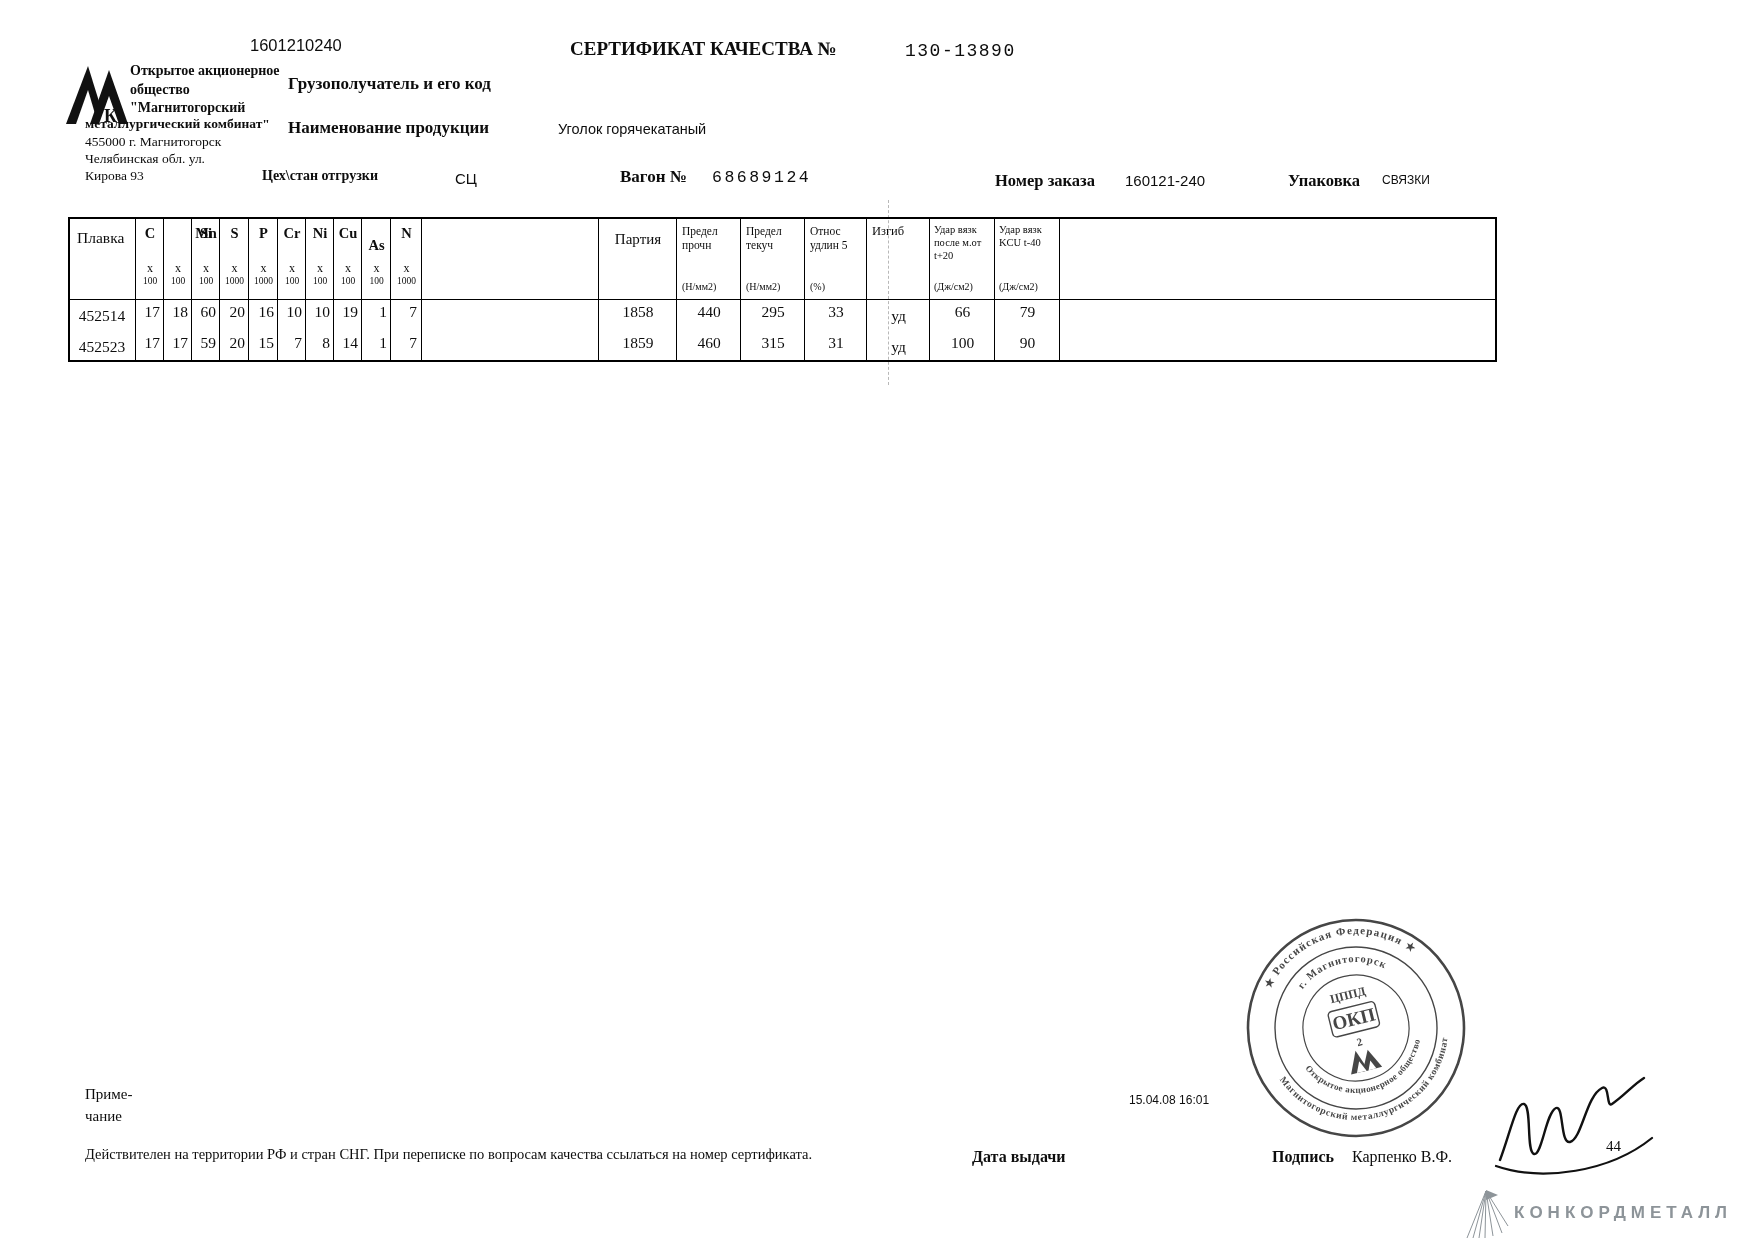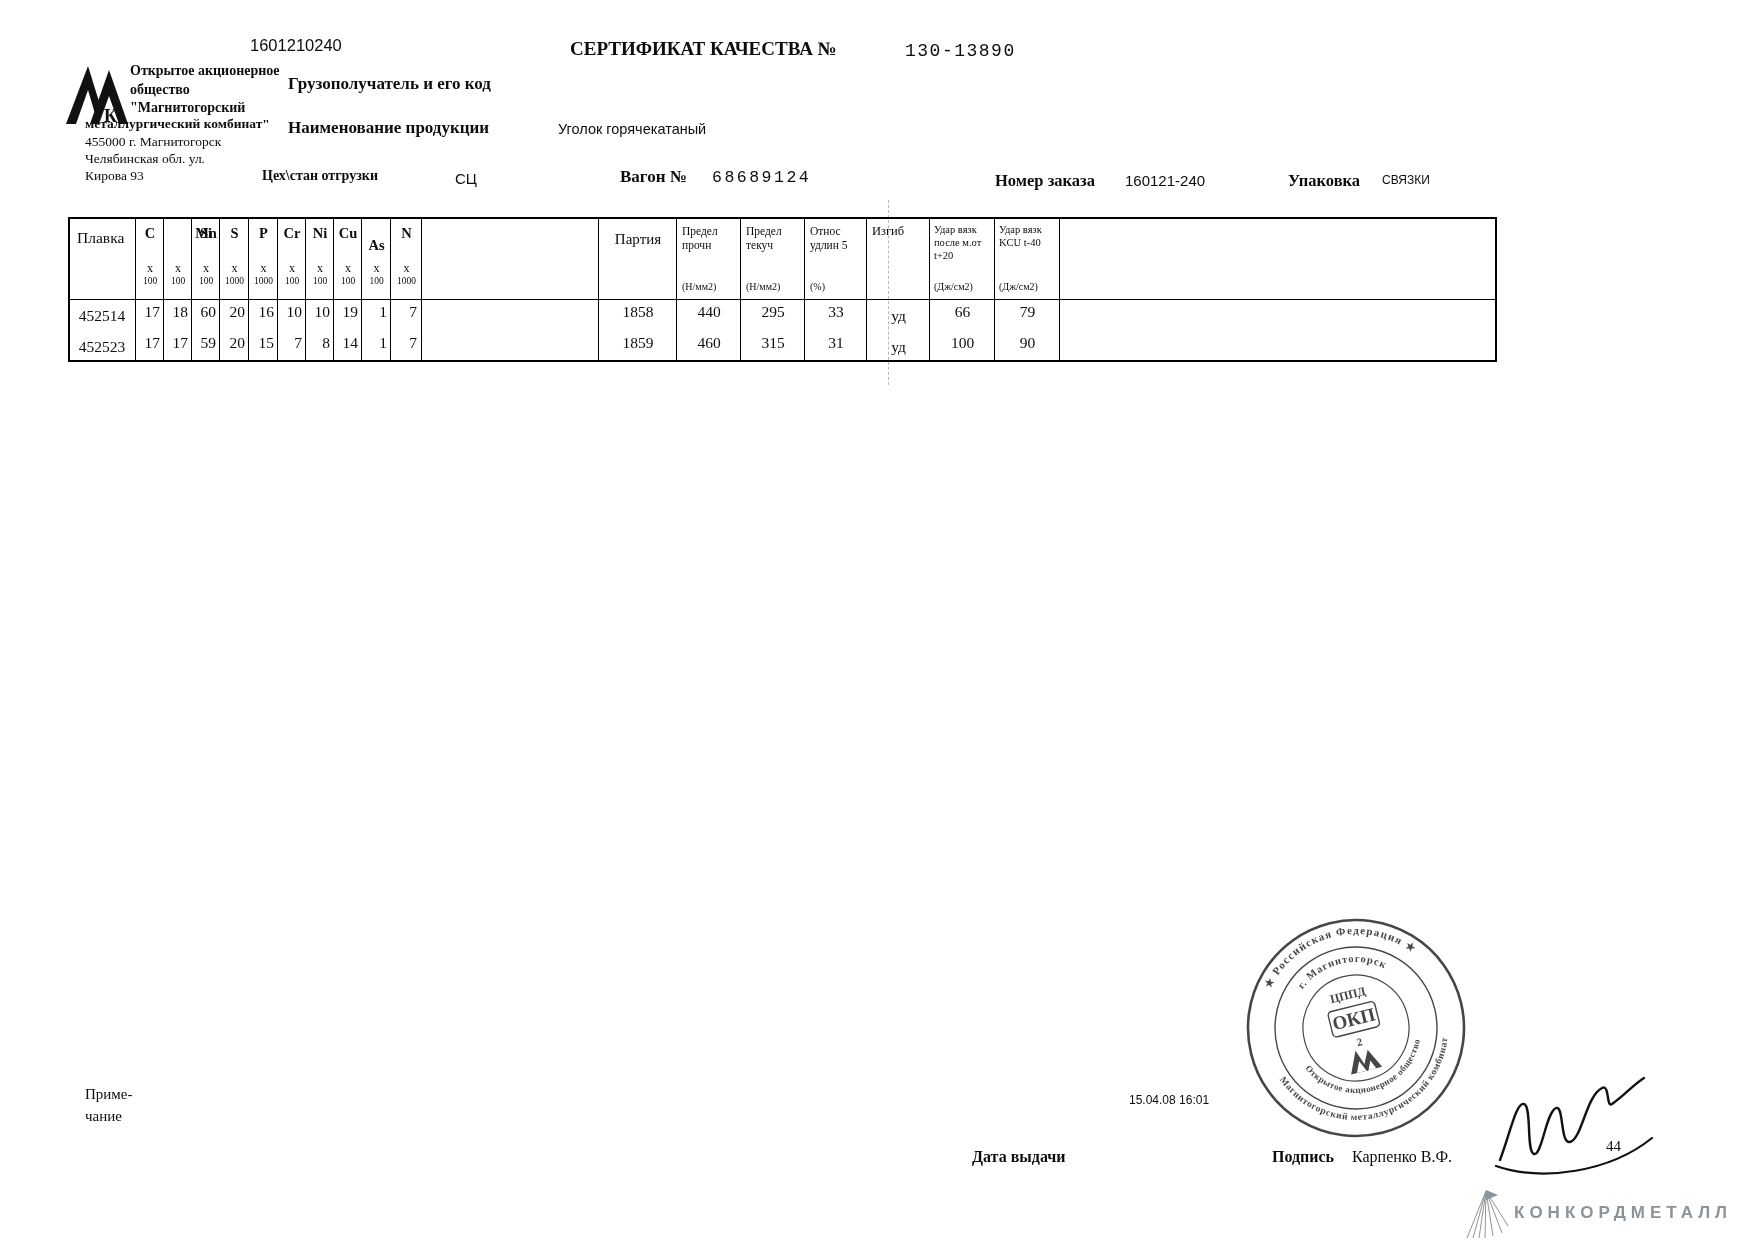--- a/index.html
+++ b/index.html
@@ -171,20 +171,21 @@
     <div class="cellc rv" style="left:607px;width:64px;top:115px;">460</div>
     <div class="cellc rv" style="left:671px;width:64px;top:115px;">315</div>
     <div class="cellc rv" style="left:735px;width:62px;top:115px;">31</div>
     <div class="cellc rv" style="left:797px;width:63px;top:119px;">уд</div>
     <div class="cellc rv" style="left:860px;width:65px;top:115px;">100</div>
     <div class="cellc rv" style="left:925px;width:65px;top:115px;">90</div>
   </div>
 
   <div class="abs" style="left:85px;top:1086px;font-size:15px;">Приме-</div>
   <div class="abs" style="left:85px;top:1108px;font-size:15px;">чание</div>
+  <div class="abs" style="left:85px;top:1146px;font-size:14.5px;">Действителен на территории РФ и стран СНГ. При переписке по вопросам качества ссылаться на номер сертификата.</div>
 
   <div class="abs b" style="left:972px;top:1148px;font-size:16px;">Дата выдачи</div>
   <div class="abs sans" style="left:1098px;top:1093px;font-size:12px;margin-left:31px;">15.04.08 16:01</div>
   <div class="abs b" style="left:1272px;top:1148px;font-size:16px;">Подпись</div>
   <div class="abs" style="left:1352px;top:1148px;font-size:16px;">Карпенко В.Ф.</div>
   <div class="abs" style="left:1606px;top:1138px;font-size:15px;">44</div>
 
   <svg class="abs" style="left:1492px;top:1072px;" width="170" height="105" viewBox="0 0 170 105">
     <path d="M8,88 C18,62 24,30 32,32 C40,34 34,80 42,82 C50,84 54,40 64,36 C72,33 68,72 78,70 C90,67 94,24 110,16 C118,12 114,36 120,32 C132,24 142,12 152,6" fill="none" stroke="#111" stroke-width="2.4" stroke-linecap="round"></path>
     <path d="M4,94 C50,110 118,100 160,66" fill="none" stroke="#111" stroke-width="2.2" stroke-linecap="round"></path>

